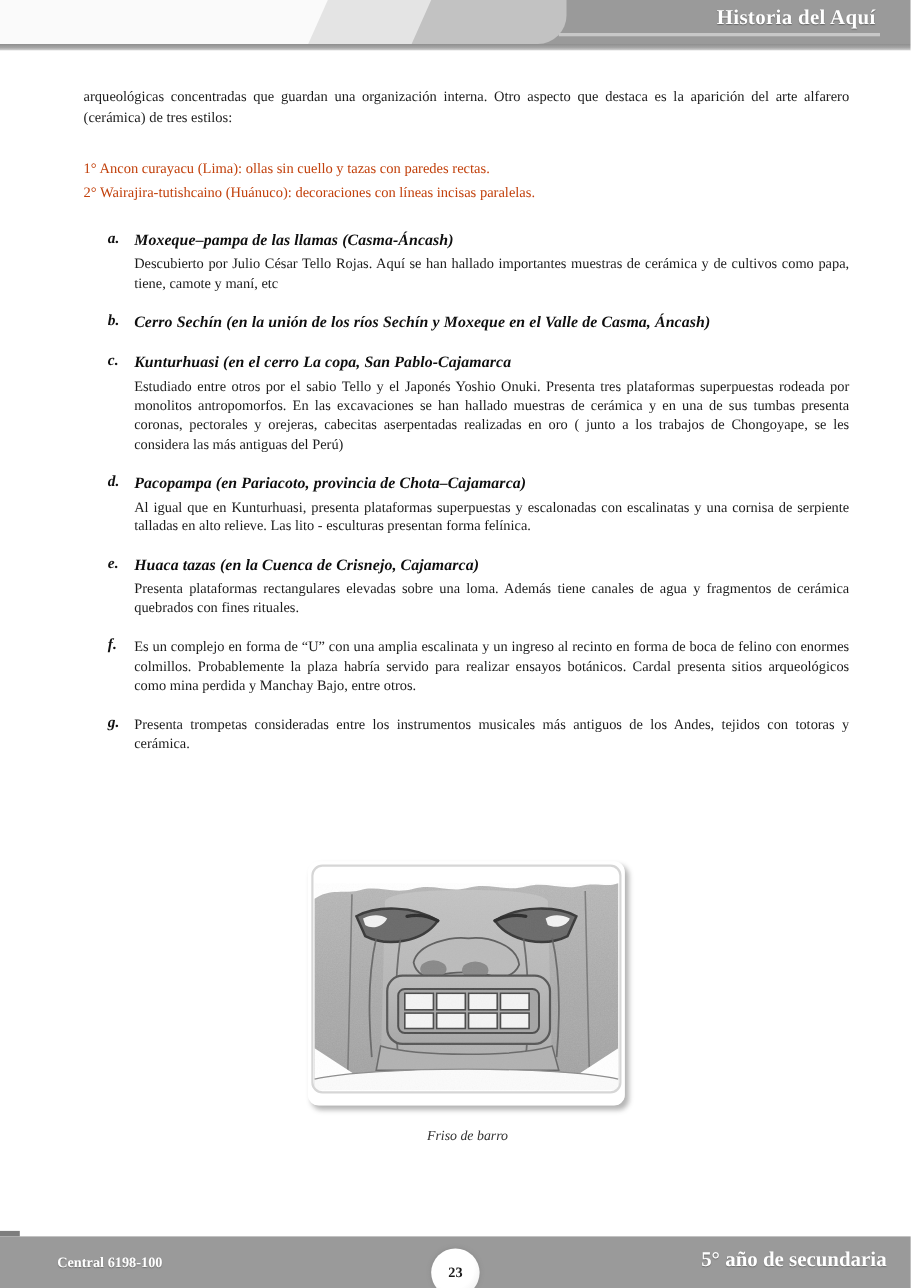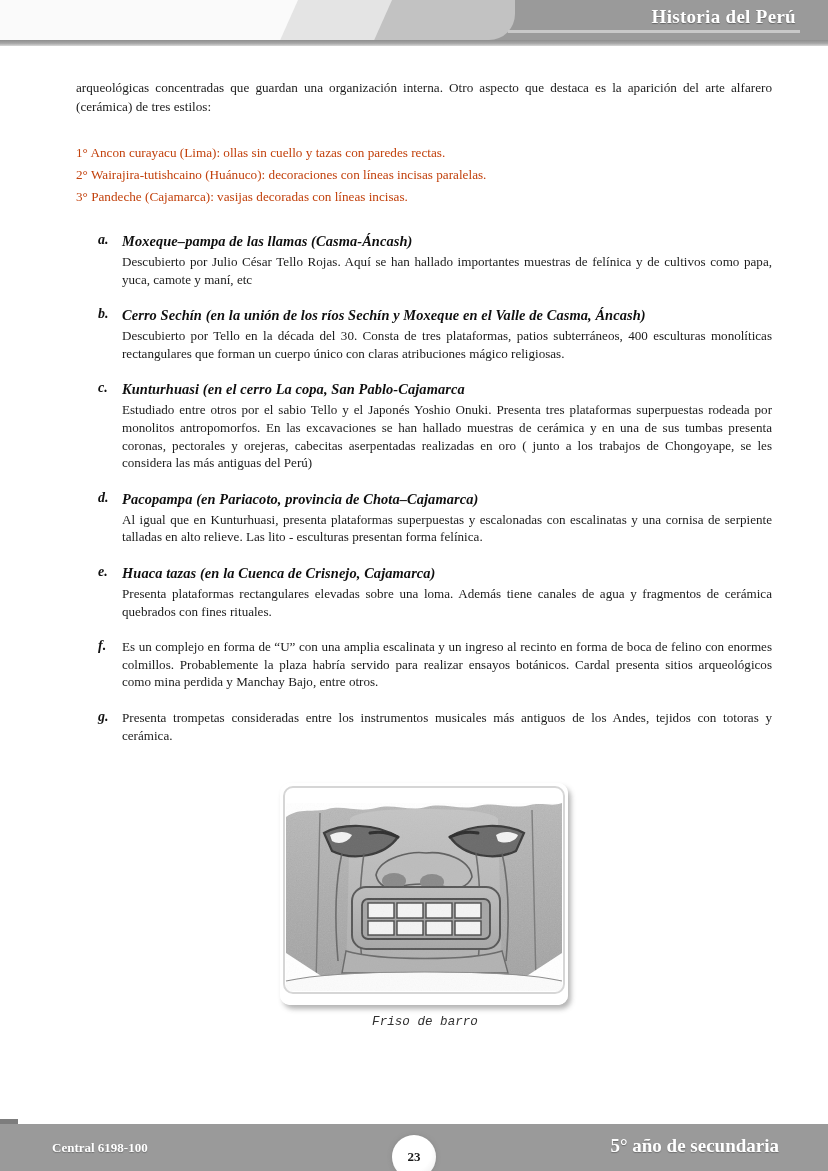--- a/index.html
+++ b/index.html
@@ -179,26 +179,26 @@
     width: 288px;
     height: 222px;
     background: #ffffff;
     border-radius: 10px;
     box-shadow: 3px 4px 5px rgba(90,90,90,0.45);
     padding: 0;
     overflow: hidden;
   }
   .figure-svg { display:block; width:288px; height:222px; }
   .figure-caption {
-    margin-top: 10px;
+    margin-top: 20px;
     text-align: center;
     font-style: italic;
     font-size: 12.6px;
     color: #303030;
-    font-family: Liberation Mono, monospace;
+    font-family: Liberation Serif, serif;
   }
 
   
   .page-footer {
     position: absolute;
     left: 0;
     bottom: 0;
     width: 828px;
     height: 54px;
   }
@@ -228,21 +228,21 @@
     left: 52px;
     top: 23px;
     color: #ffffff;
     font-weight: bold;
     font-size: 13px;
     font-family: "Liberation Serif", "DejaVu Serif", serif;
     text-shadow: 0 1px 1px rgba(70,70,70,0.5);
   }
   .ftr-right {
     position: absolute;
-    right: 49px;
+    right: 22px;
     top: 18px;
     color: #ffffff;
     font-weight: bold;
     font-size: 19px;
     font-family: "Liberation Serif", "DejaVu Serif", serif;
     text-shadow: 0 1px 1px rgba(70,70,70,0.5);
   }
   .ftr-page-badge {
     position: absolute;
     left: 392px;
@@ -264,45 +264,43 @@
 </head>
 <body>
 
 <div class="page-header">
   <div class="hdr-base"></div>
   <div class="hdr-band-white"></div>
   <div class="hdr-band-light"></div>
   <div class="hdr-band-mid"></div>
   <div class="hdr-band-mid-cap"></div>
   <div class="hdr-underline"></div>
-  <div class="hdr-title">Historia del Perú</div>
+  <div class="hdr-title">Historia del Aquí</div>
   <div class="hdr-shadow-strip"></div>
   <div class="hdr-strip-lower"></div>
 </div>
 
 <div class="content">
 
   <p class="para">arqueológicas concentradas que guardan una organización interna. Otro aspecto que destaca es la aparición del arte alfarero (cerámica) de tres estilos:</p>
 
   <div class="styles-list">
     <p class="style-line">1° Ancon curayacu (Lima): ollas sin cuello y tazas con paredes rectas.</p>
     <p class="style-line">2° Wairajira-tutishcaino (Huánuco): decoraciones con líneas incisas paralelas.</p>
-    <p class="style-line">3° Pandeche (Cajamarca): vasijas decoradas con líneas incisas.</p>
   </div>
 
   <ul class="items">
     <li class="item">
       <span class="item-marker">a.</span>
       <div class="item-title">Moxeque–pampa de las llamas (Casma-Áncash)</div>
-      <div class="item-body">Descubierto por Julio César Tello Rojas. Aquí se han hallado importantes muestras de felínica y de cultivos como papa, yuca, camote y maní, etc</div>
+      <div class="item-body">Descubierto por Julio César Tello Rojas. Aquí se han hallado importantes muestras de cerámica y de cultivos como papa, tiene, camote y maní, etc</div>
     </li>
     <li class="item">
       <span class="item-marker">b.</span>
       <div class="item-title">Cerro Sechín (en la unión de los ríos Sechín y Moxeque en el Valle de Casma, Áncash)</div>
-      <div class="item-body">Descubierto por Tello en la década del 30. Consta de tres plataformas, patios subterráneos, 400 esculturas monolíticas rectangulares que forman un cuerpo único con claras atribuciones mágico religiosas.</div>
     </li>
     <li class="item">
       <span class="item-marker">c.</span>
       <div class="item-title">Kunturhuasi (en el cerro La copa, San Pablo-Cajamarca</div>
       <div class="item-body">Estudiado entre otros por el sabio Tello y el Japonés Yoshio Onuki. Presenta tres plataformas superpuestas rodeada por monolitos antropomorfos. En las excavaciones se han hallado muestras de cerámica y en una de sus tumbas presenta coronas, pectorales y orejeras, cabecitas aserpentadas realizadas en oro ( junto a los trabajos de Chongoyape, se les considera las más antiguas del Perú)</div>
     </li>
     <li class="item">
       <span class="item-marker">d.</span>
       <div class="item-title">Pacopampa (en Pariacoto, provincia de Chota–Cajamarca)</div>
       <div class="item-body">Al igual que en Kunturhuasi, presenta plataformas superpuestas y escalonadas con escalinatas y una cornisa de serpiente talladas en alto relieve. Las lito - esculturas presentan forma felínica.</div>

